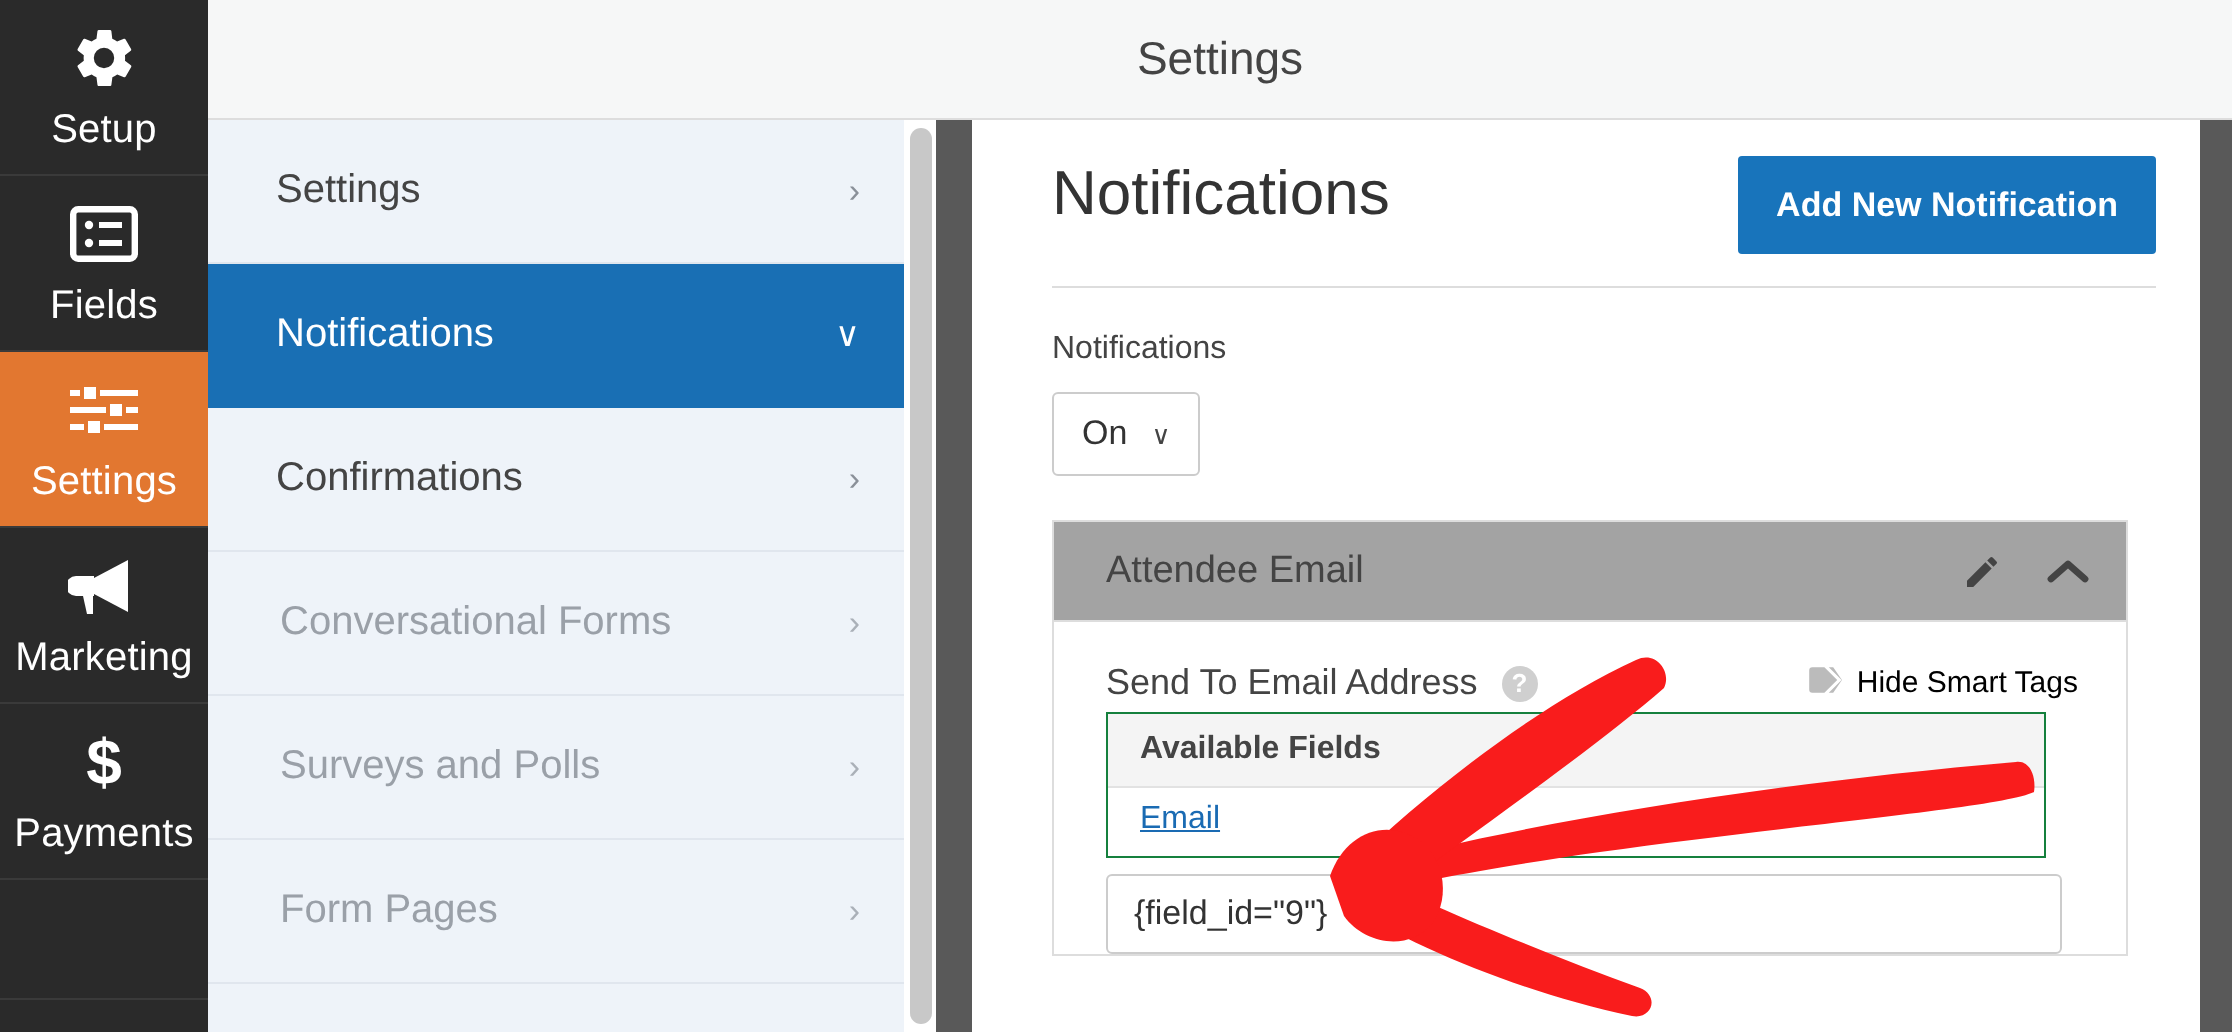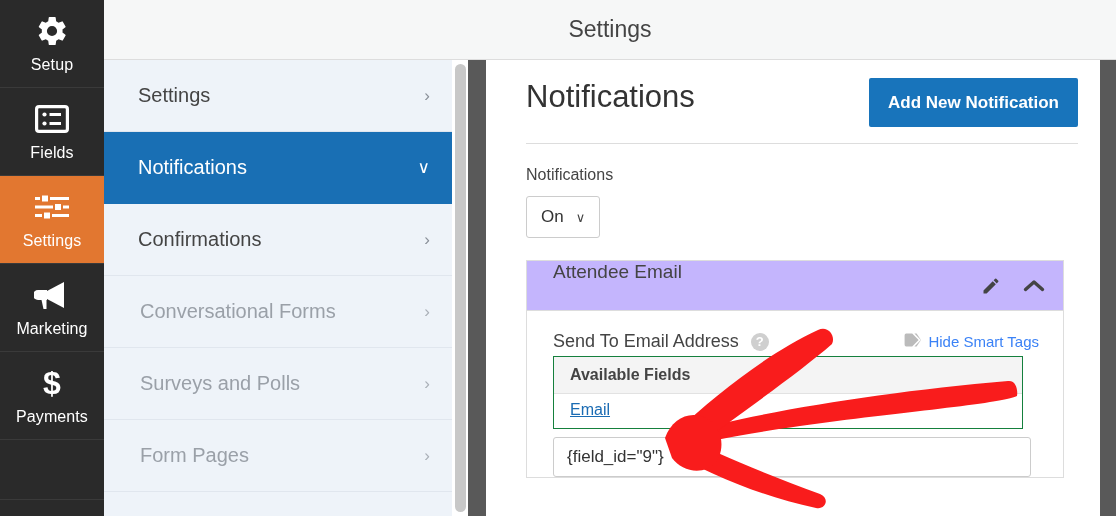--- a/index.html
+++ b/index.html
@@ -16,21 +16,21 @@
     position:absolute; left:0; top:0; width:104px; height:516px;
     background:#2a2a2a;
   }
   .rail-item {
     position:relative; width:104px; height:88px;
     display:flex; flex-direction:column; align-items:center; justify-content:center;
     color:#ffffff; border-bottom:1px solid #3a3a3a;
   }
   .rail-item.active { background:#e27730; }
   .rail-label {
-    font-size:16px; line-height:1; margin-top:9px; color:#ffffff;
+    font-size:20px; line-height:1; margin-top:9px; color:#ffffff;
     letter-spacing:0.1px;
   }
   .rail-icon { width:36px; height:34px; display:flex; align-items:center; justify-content:center; }
   .rail-icon svg { display:block; }
   .rail-filler { width:104px; height:60px; border-bottom:1px solid #3a3a3a; }
 
   
   .topbar {
     position:absolute; left:104px; top:0; width:1012px; height:60px;
     background:#f6f7f7; border-bottom:1px solid #dddddd;
@@ -101,39 +101,39 @@
     padding:10px 14px; font-size:17px; color:#333333; cursor:pointer;
   }
   .select-box .caret { font-size:13px; color:#444444; }
 
   
   .card {
     margin-top:22px; border:1px solid #dddddd; background:#ffffff;
     width:538px;
   }
   .card-head {
-    background:#c4b5fd; border-bottom:1px solid #dddddd;
-    height:50px; display:flex; justify-content:space-between;
+    background:#a3a3a3; border-bottom:1px solid #dddddd;
+    height:50px; display:flex; align-items:center; justify-content:space-between;
     padding:0 18px 0 26px;
   }
   .card-title { font-size:19px; color:#444444; }
   .card-actions { display:flex; align-items:center; gap:22px; }
   .icon-btn { cursor:pointer; display:flex; align-items:center; justify-content:center; }
 
   .card-body { padding:20px 24px 0 26px; }
   .row-between { display:flex; align-items:center; justify-content:space-between; }
   .sublabel { font-size:18px; color:#444444; display:flex; align-items:center; gap:12px; }
   .help-circle {
     width:18px; height:18px; border-radius:50%; background:#cfcfcf;
     color:#ffffff; font-size:13px; font-weight:bold;
     display:flex; align-items:center; justify-content:center; cursor:pointer;
   }
   .smarttags {
     display:flex; align-items:center; gap:7px;
-    font-size:15px; color:#3b82f6; cursor:pointer;
+    font-size:15px; color:#000000; cursor:pointer;
   }
 
   .fields-box {
     margin-top:4px; border:1px solid #15803d; background:#ffffff;
     width:470px;
   }
   .fields-head {
     background:#f4f4f4; border-bottom:1px solid #e2e2e2;
     padding:9px 0 9px 16px; font-size:16px; font-weight:bold; color:#444444;
   }

